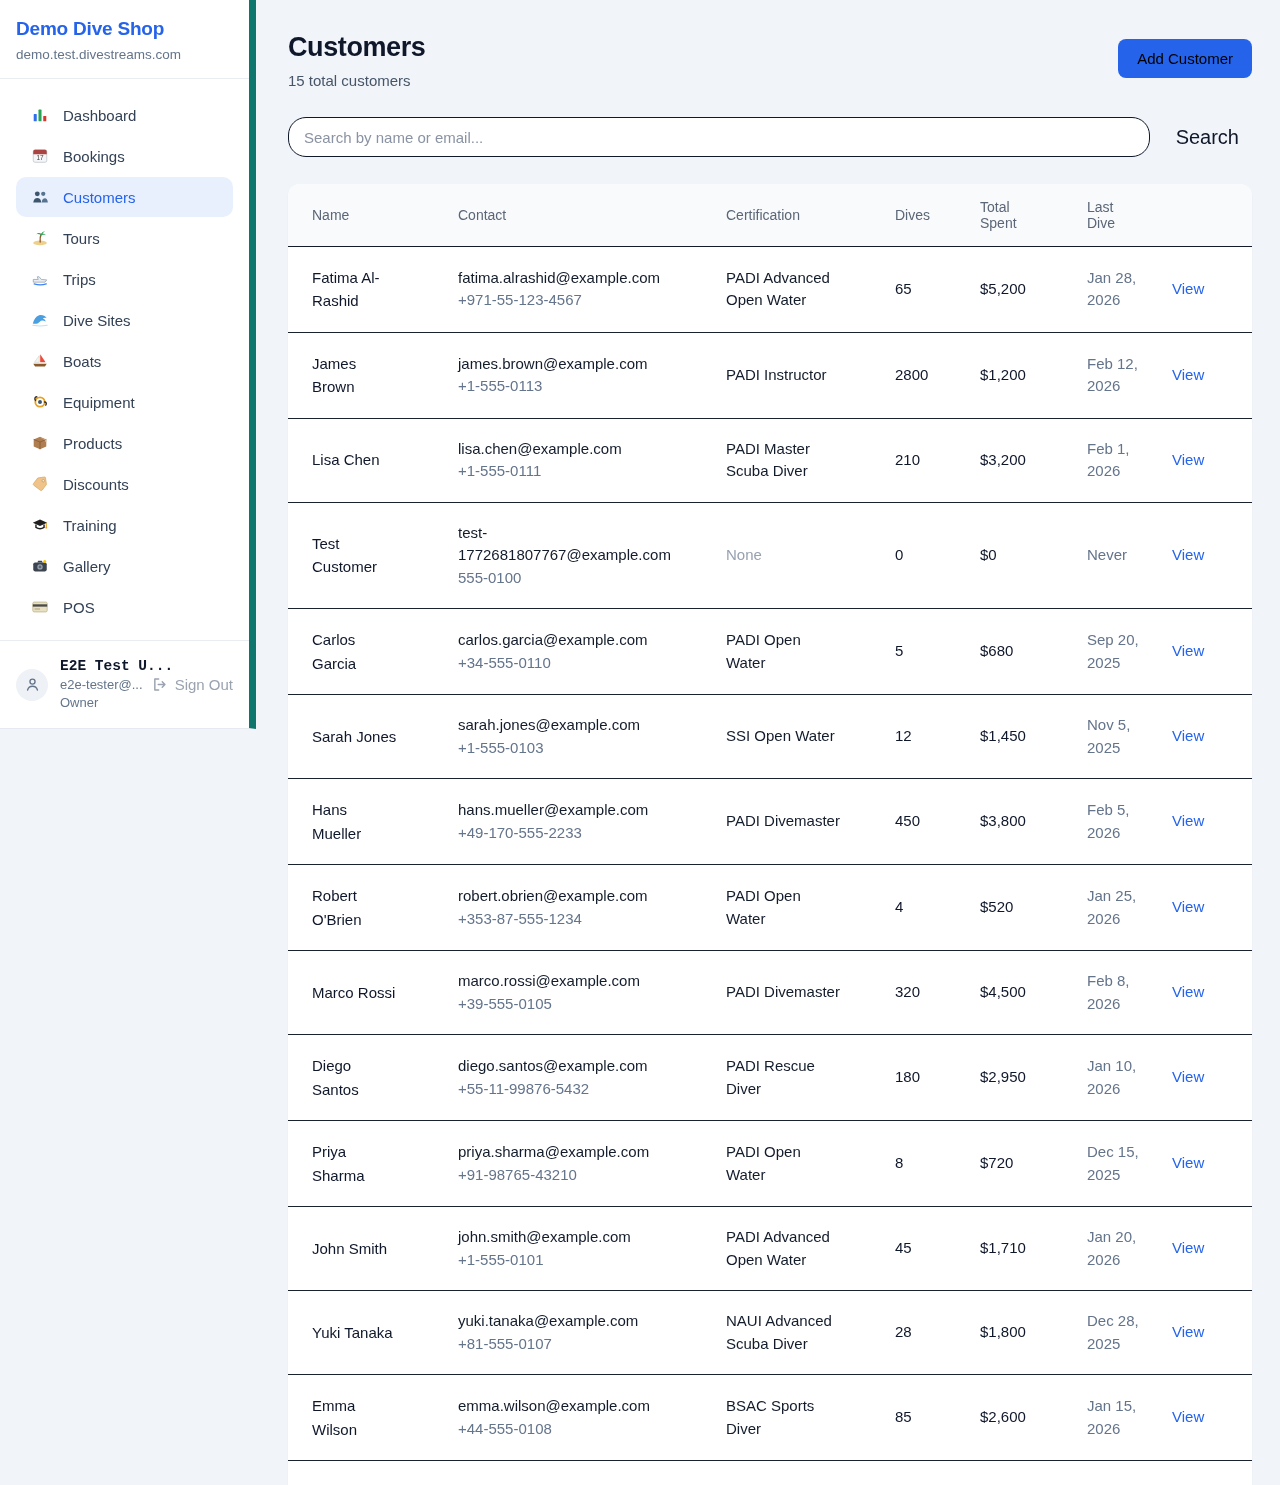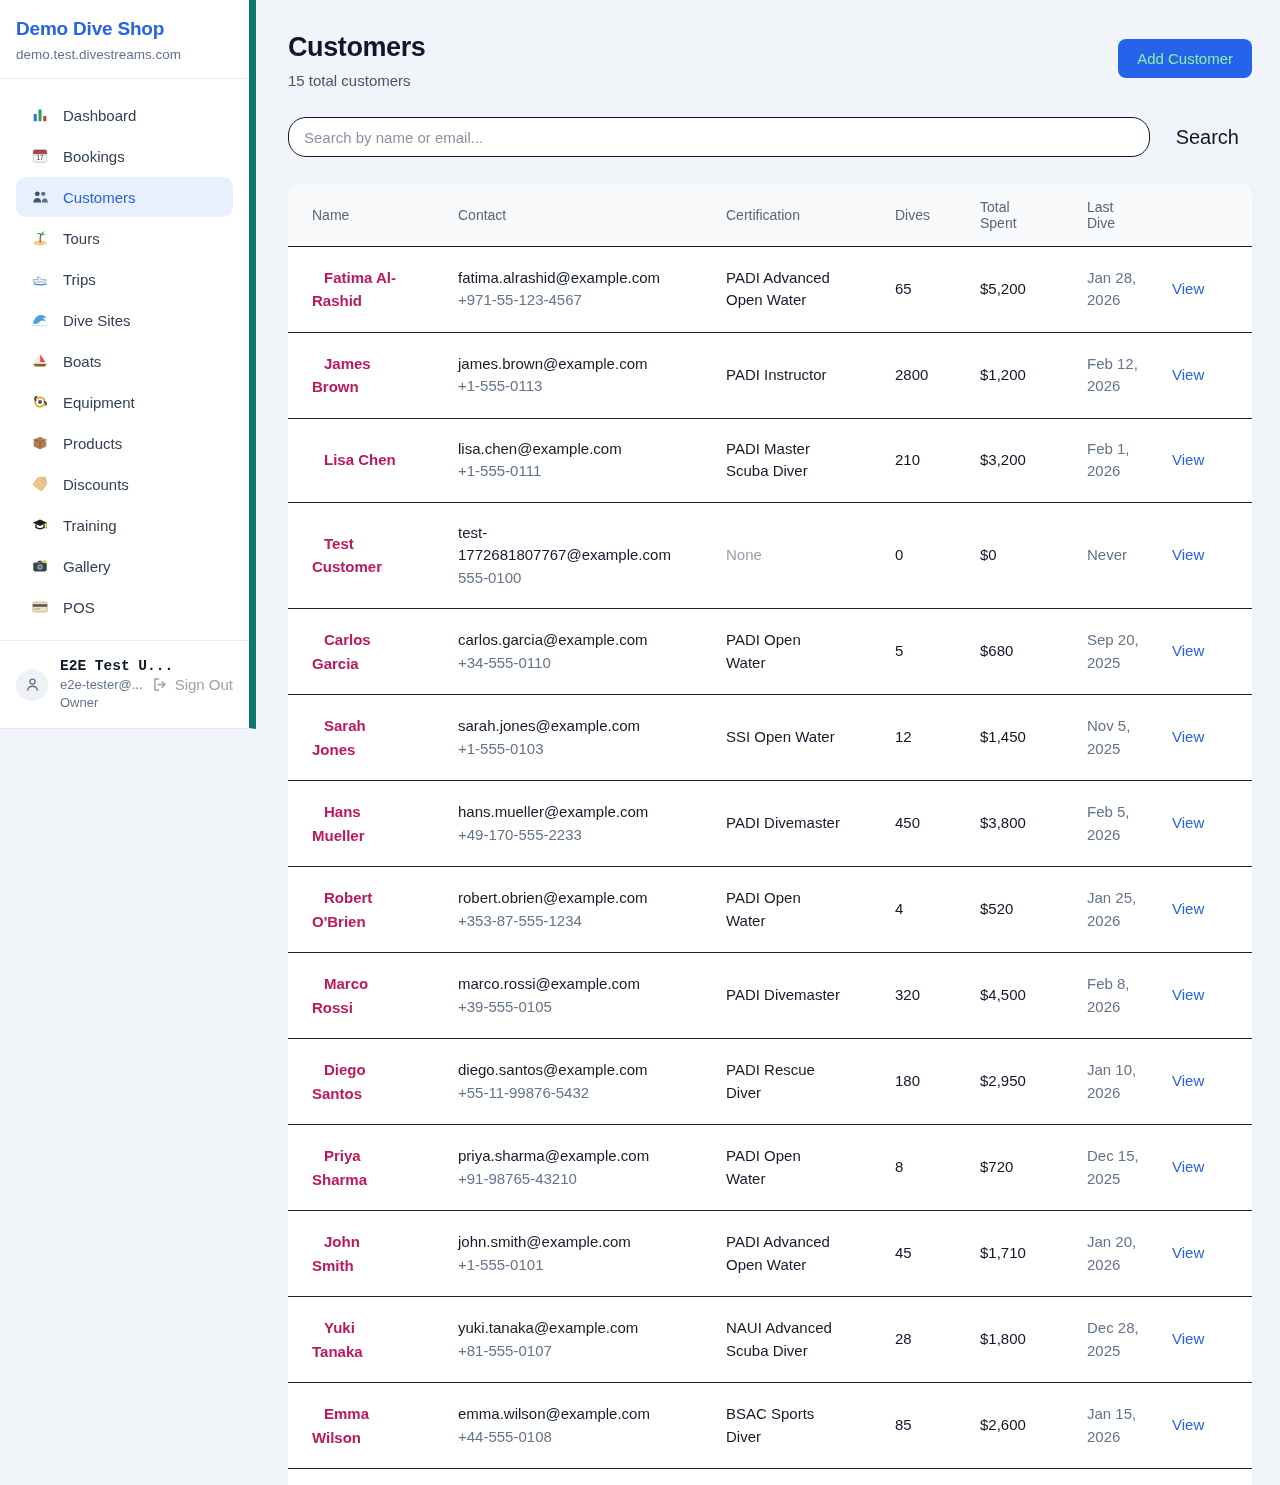--- a/index.html
+++ b/index.html
@@ -49,21 +49,21 @@
     background:none; border:none; padding:0; cursor:pointer;
     color:#9aa3b0; font-size:15px; font-family:inherit; flex:none;
   }
 
   
   .main { margin-left:256px; padding:32px 28px 48px 32px; }
   .page-header { display:flex; justify-content:space-between; align-items:flex-start; }
   .page-title { margin:0 0 9px; font-size:27px; font-weight:700; letter-spacing:-0.4px; color:#0f172a; }
   .page-subtitle { color:#475569; font-size:15px; }
   .add-btn {
-    background:#2563eb; color:#86efac; border:none; border-radius:8px;
+    background:#2563eb; color:#000000; border:none; border-radius:8px;
     padding:11px 19px; font-size:15px; font-weight:500; font-family:inherit;
     cursor:pointer; margin-top:7px;
   }
   .search-row { display:flex; align-items:center; margin-top:28px; }
   .search-input {
     flex:1; height:40px; background:#fff;
     border:1px solid #10182b; border-radius:18px;
     padding:0 15px; font-size:15px; font-family:inherit; color:#0f172a; outline:none;
   }
   .search-input::placeholder { color:#8a93a3; }
@@ -86,21 +86,21 @@
     border-bottom:1px solid #141b2a;
   }
   thead th:nth-child(5) span, thead th:nth-child(6) span { display:inline-block; max-width:46px; }
   tbody td {
     padding:19px 16px 19px 24px; vertical-align:middle;
     border-bottom:1px solid #1a2230;
     line-height:1.5;
   }
   tbody tr:last-child td { border-bottom:none; }
   .c-name { padding-right:35px; }
-  .name-link { color:#be185d; font-weight:700; cursor:pointer; text-decoration:none; line-height:1.55;margin-left:12px; }
+  .name-link { color:#0f172a; font-weight:400; cursor:pointer; text-decoration:none; line-height:1.55; }
   .email { color:#131c2b; overflow-wrap:break-word; }
   .phone { color:#64748b; }
   .c-cert { color:#131c2b; padding-right:30px; }
   .c-cert.muted { color:#97a1af; }
   .c-dives, .c-spent { color:#0f172a; }
   .c-last { color:#64748b; }
   .c-view { padding-left:2px; }
   .view-link { color:#2563eb; cursor:pointer; text-decoration:none; }
 </style>
 </head>

